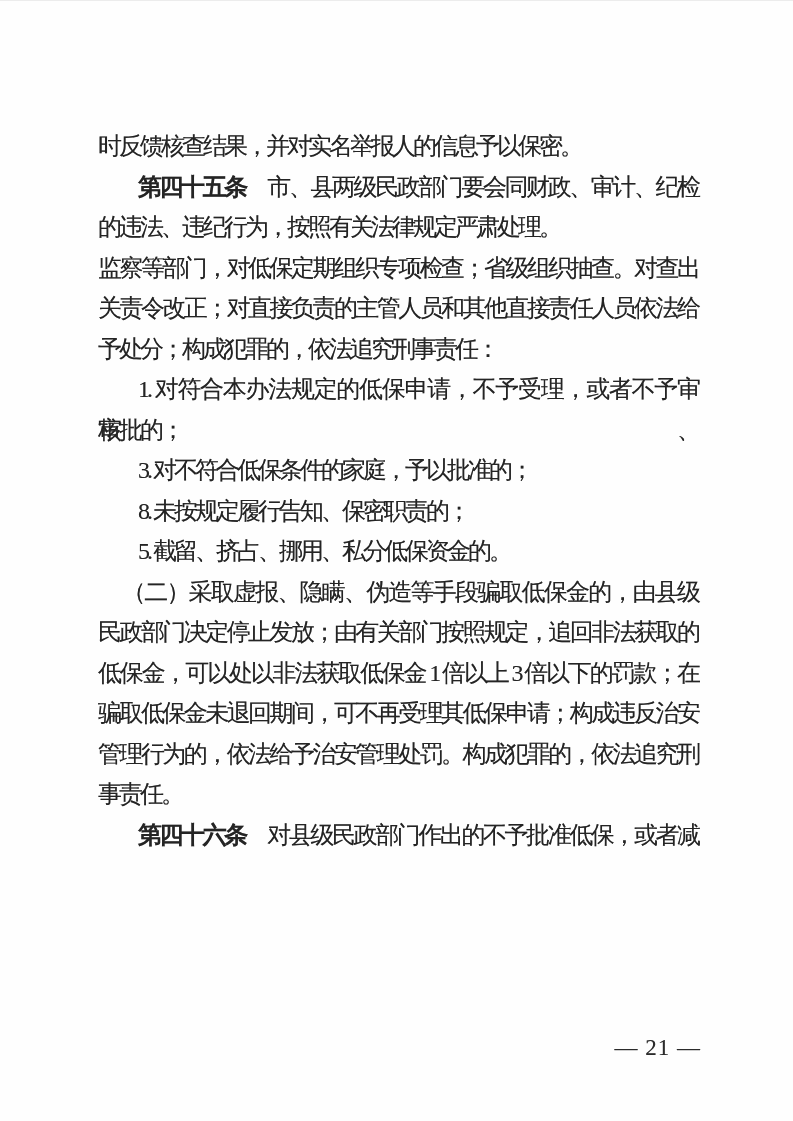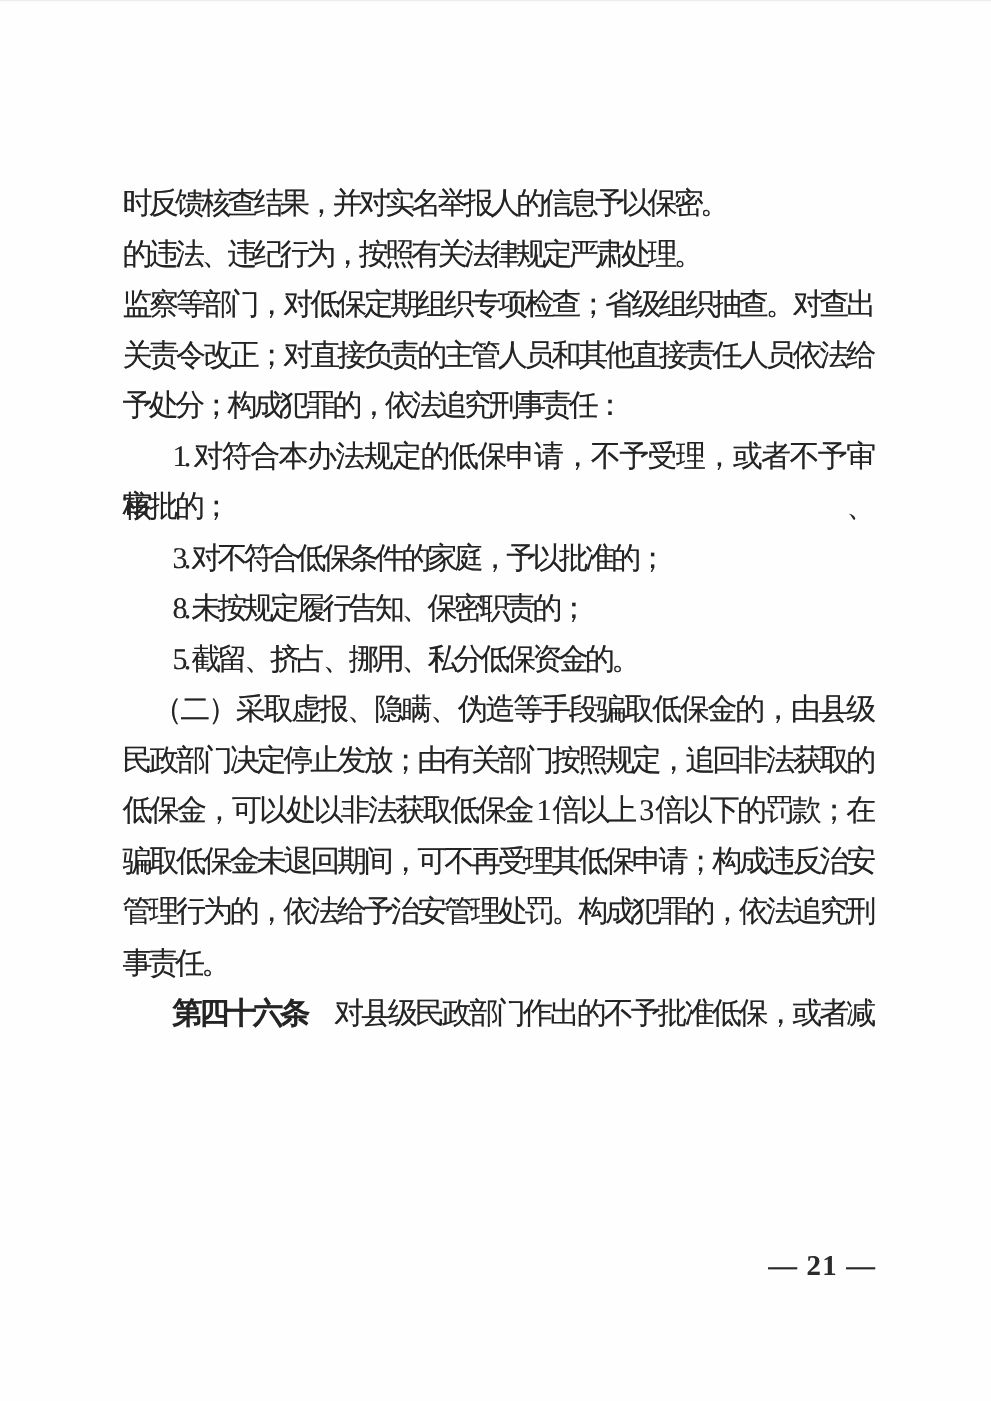--- a/index.html
+++ b/index.html
@@ -13,56 +13,56 @@
     height: 1121px;
     background: #fefefe;
     overflow: hidden;
     border-top: 1px solid #ececec;
     font-family: "Liberation Serif", "DejaVu Serif", serif;
     color: #242424;
   }
   .text-block {
     position: absolute;
     left: 98px;
-    top: 142px;
+    top: 125px;
     width: 600px;
     font-size: 24px;
     letter-spacing: -3px;
     line-height: 40.5px;
     text-shadow: 0 0 0.5px rgba(40,40,40,0.45);
   }
   .line {
     display: block;
     height: 40.5px;
     text-align: left;
   }
   .line.justify {
     text-align: justify;
     text-align-last: justify;
   }
   .line.ind-std   { text-indent: 40px; }
   .line.ind-paren { text-indent: 24px; }
   .run-bold { font-weight: bold; }
   .page-number {
     position: absolute;
-    top: 999px;
+    top: 1034px;
     right: 92px;
     font-size: 23px;
     letter-spacing: 1px;
     color: #2b2b2b;
     text-shadow: 0 0 0.5px rgba(40,40,40,0.4);
-    font-weight: bold;
   }
 </style>
 </head>
 <body>
 
 <div class="page">
   <div class="text-block">
       <div class="line"><span class="run">时反馈核查结果，并对实名举报人的信息予以保密。</span></div>
+      <div class="line justify ind-std"><span class="run-bold">第四十五条</span><span class="run">　市、县两级民政部门要会同财政、审计、纪检</span></div>
       <div class="line"><span class="run">的违法、违纪行为，按照有关法律规定严肃处理。</span></div>
       <div class="line justify"><span class="run">监察等部门，对低保定期组织专项检查；省级组织抽查。对查出</span></div>
       <div class="line justify"><span class="run">关责令改正；对直接负责的主管人员和其他直接责任人员依法给</span></div>
       <div class="line"><span class="run">予处分；构成犯罪的，依法追究刑事责任：</span></div>
       <div class="line justify ind-std"><span class="run">1. 对符合本办法规定的低保申请，不予受理，或者不予审核、</span></div>
       <div class="line"><span class="run">审批的；</span></div>
       <div class="line ind-std"><span class="run">3. 对不符合低保条件的家庭，予以批准的；</span></div>
       <div class="line ind-std"><span class="run">8. 未按规定履行告知、保密职责的；</span></div>
       <div class="line ind-std"><span class="run">5. 截留、挤占、挪用、私分低保资金的。</span></div>
       <div class="line justify ind-paren"><span class="run">（二）采取虚报、隐瞒、伪造等手段骗取低保金的，由县级</span></div>

